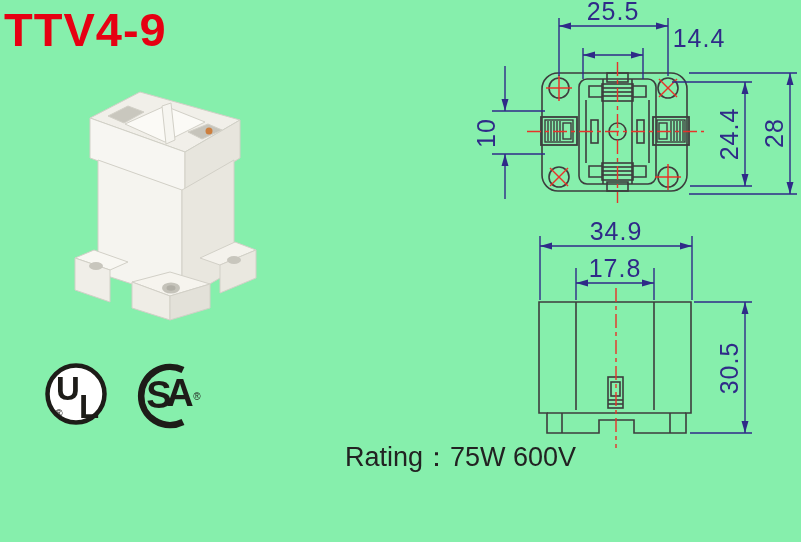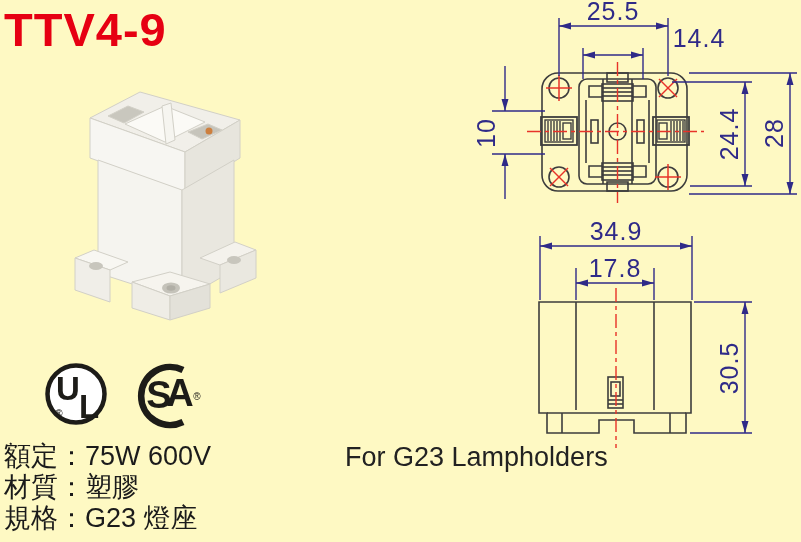--- a/index.html
+++ b/index.html
@@ -1,16 +1,16 @@
 <!DOCTYPE html>
 <html><head>
 <meta charset="utf-8">
 <style>
   html,body{margin:0;padding:0;background:#fff;}
-  .page{position:relative;width:801px;height:542px;background:#fef9c3;overflow:hidden;
+  .page{position:relative;width:801px;height:542px;background:#86efac;overflow:hidden;
         font-family:"Liberation Sans",sans-serif;}
   .title{position:absolute;left:4px;top:2px;font-size:47px;font-weight:bold;
          color:#e60012;letter-spacing:1px;font-family:"Liberation Sans",sans-serif;}
   .abs{position:absolute;}
   .zh-rows{position:absolute;left:4px;top:441px;width:330px;}
   .zh-row{height:31px;line-height:31px;font-size:27px;color:#1b1b1b;white-space:nowrap;}
   .zh-label{font-family:"Liberation Serif","DejaVu Serif",serif;}
   .zh-value{font-family:"Liberation Sans",sans-serif;}
   .en-rows{position:absolute;left:345px;top:441px;width:440px;}
   .en-row{height:32px;line-height:32px;font-size:27px;color:#222;
@@ -211,29 +211,18 @@
     <text x="15" y="56" text-anchor="middle" font-size="10" fill="#1d1c18">®</text>
   </svg>
 
   <svg class="abs" style="left:130px;top:358px;" width="74" height="72" viewBox="0 0 74 72">
     <path d="M 53,12 A 29,29 0 1 0 53,64" fill="none" stroke="#1d1c18" stroke-width="6.5"></path>
     <text x="29" y="50" text-anchor="middle" font-size="38" font-weight="bold" fill="#1d1c18">S</text>
     <text x="50" y="48" text-anchor="middle" font-size="38" font-weight="bold" fill="#1d1c18">A</text>
     <text x="67" y="42" text-anchor="middle" font-size="10" fill="#1d1c18">®</text>
   </svg>
 
-  <div class="zh-rows">
-    <div class="zh-row">
-      <span class="zh-label">額定：</span><span class="zh-value">75W 600V</span>
-    </div>
-    <div class="zh-row">
-      <span class="zh-label">材質：</span><span class="zh-label">塑膠</span>
-    </div>
-    <div class="zh-row">
-      <span class="zh-label">規格：</span><span class="zh-value">G23 燈座</span>
-    </div>
+
+  <div class="en-rows">
+    <div class="en-row">Rating：75W 600V</div>
   </div>
 
-  <div class="en-rows">
-    <div class="en-row">For G23 Lampholders</div>
-  </div>
-
 </div>
 
 </body></html>

